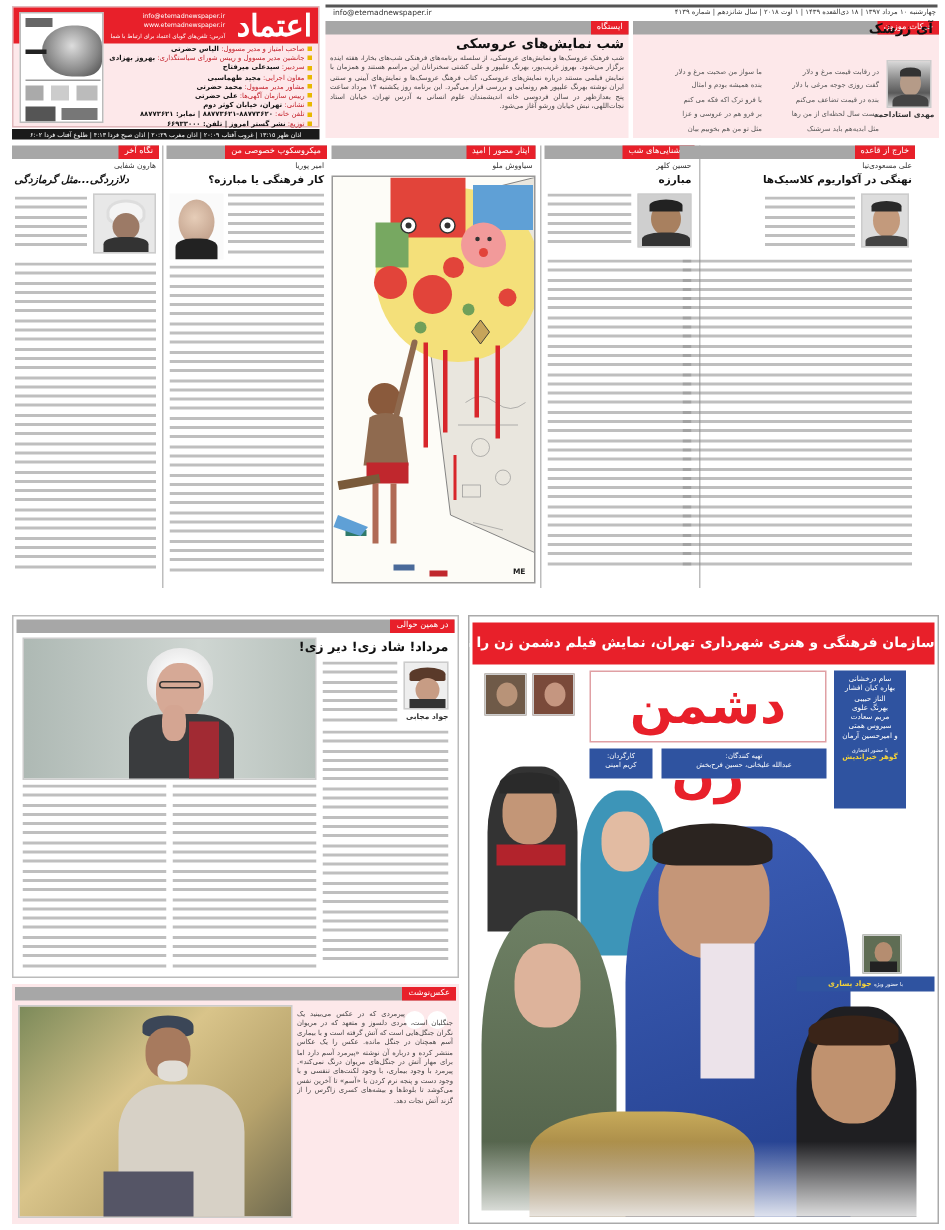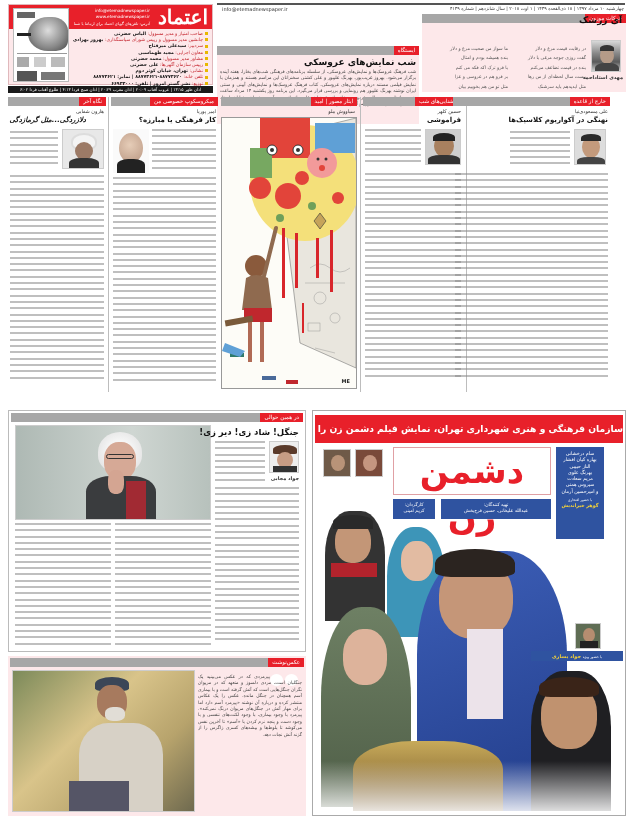--- a/index.html
+++ b/index.html
@@ -58,21 +58,21 @@
   </div>
 </div>
 <div class="abs" style="left:8px;top:86px;width:205px;height:7px;background:#1a1a1a;color:#fff;font-size:4.2px;line-height:7px;text-align:center;white-space:nowrap;overflow:hidden;">
   <span>اذان ظهر ۱۳:۱۵ | غروب آفتاب ۲۰:۰۹ | اذان مغرب ۲۰:۲۹ | اذان صبح فردا ۴:۱۳ | طلوع آفتاب فردا ۶:۰۲</span>
 </div>
 
 <div class="hrule" style="left:217px;top:3px;width:408px;height:2px;background:#555;"></div>
 <div class="abs" style="left:222px;top:6px;font-size:5px;color:#333;direction:ltr;">info@etemadnewspaper.ir</div>
 <div class="abs" style="right:6px;top:6px;font-size:4.6px;color:#333;white-space:nowrap;">چهارشنبه ۱۰ مرداد ۱۳۹۷ | ۱۸ ذی‌القعده ۱۴۳۹ | ۱ اوت ۲۰۱۸ | سال شانزدهم | شماره ۴۱۳۹</div>
 
-<div class="abs pinkbg" style="left:217px;top:14px;width:202px;height:78px;margin-top:32px;">
+<div class="abs pinkbg" style="left:217px;top:14px;width:202px;height:78px;">
   <div class="sec-bar" style="left:0;top:0;width:202px;">
       <span class="tag">ایستگاه</span>
     </div>
   <div class="headline" style="right:3px;top:11px;font-size:9px;">شب نمایش‌های عروسکی</div>
   <div class="body-text" style="right:3px;top:23px;width:196px;height:54px;">شب فرهنگ عروسک‌ها و نمایش‌های عروسکی، از سلسله برنامه‌های فرهنگی شب‌های بخارا، هفته آینده برگزار می‌شود. بهروز غریب‌پور، بهرنگ علیپور و علی کشتی سخنرانان این مراسم هستند و همزمان با نمایش فیلمی مستند درباره نمایش‌های عروسکی، کتاب فرهنگ عروسک‌ها و نمایش‌های آیینی و سنتی ایران نوشته بهرنگ علیپور هم رونمایی و بررسی قرار می‌گیرد. این برنامه روز یکشنبه ۱۴ مرداد ساعت پنج بعدازظهر در سالن فردوسی خانه اندیشمندان علوم انسانی به آدرس تهران، خیابان استاد نجات‌اللهی، نبش خیابان ورشو آغاز می‌شود.</div>
 </div>
 
 <div class="abs pinkbg" style="left:422px;top:14px;width:204px;height:78px;">
   <div class="sec-bar" style="left:0;top:0;width:204px;">
       <span class="tag">حرکات موزون</span>
@@ -275,21 +275,21 @@
     <span class="abs" style="right:6px;bottom:4px;font-size:5px;font-weight:bold;color:#222;direction:ltr;">ME</span>
   </div>
 </div>
 <div class="vrule" style="left:360px;top:97px;height:295px;"></div>
 
 <div class="abs" style="left:363px;top:97px;width:100px;height:295px;">
   <div class="sec-bar" style="left:0;top:0;width:100px;">
       <span class="tag">روشنایی‌های شب</span>
     </div>
   <div class="author" style="right:2px;top:11px;">حسین کلهر</div>
-  <div class="headline" style="right:2px;top:19px;font-size:7px;">فراموشی</div>
+  <div class="headline" style="right:2px;top:19px;font-size:7px;">مبارزه</div>
   <div class="photo" style="right:2px;top:32px;width:36px;height:36px;background:#cfcfcf;">
     <div style="position:absolute;left:8px;top:5px;width:20px;height:22px;border-radius:50%;background:#a8805f;"></div>
     <div style="position:absolute;left:7px;top:3px;width:22px;height:8px;border-radius:50% 50% 0 0;background:#222;"></div>
     <div style="position:absolute;left:2px;top:25px;width:32px;height:11px;border-radius:40% 40% 0 0;background:#333;"></div>
   </div>
   <div class="lines" style="left:2px;top:32px;width:56px;height:40px;">
       <i></i>
       <i></i>
       <i></i>
       <i></i>
@@ -395,21 +395,21 @@
       <span class="tag">در همین حوالی</span>
     </div>
   <div class="photo" style="left:6px;top:14px;width:196px;height:95px;background:linear-gradient(90deg,#aeb9b4,#cfd6d2 60%,#b7c1bc);">
     <div style="position:absolute;left:82px;top:6px;width:44px;height:40px;border-radius:50% 50% 40% 40%;background:radial-gradient(circle,#f5f5f5 40%,#ddd);"></div>
     <div style="position:absolute;left:88px;top:16px;width:32px;height:38px;border-radius:45%;background:#d6a996;"></div>
     <div style="position:absolute;left:90px;top:28px;width:28px;height:5px;border:1px solid #333;border-radius:3px;"></div>
     <div style="position:absolute;left:70px;top:50px;width:70px;height:45px;border-radius:35% 35% 0 0;background:#3a3c3e;"></div>
     <div style="position:absolute;left:110px;top:55px;width:20px;height:40px;background:#a12a33;"></div>
     <div style="position:absolute;left:92px;top:44px;width:16px;height:24px;border-radius:40%;background:#d4a592;"></div>
   </div>
-  <div class="headline" style="right:6px;top:16px;font-size:8.5px;">جنگل! شاد زی! دیر زی!</div>
+  <div class="headline" style="right:6px;top:16px;font-size:8.5px;">مرداد! شاد زی! دیر زی!</div>
   <div class="photo" style="right:6px;top:30px;width:30px;height:32px;background:#eee;">
     <div style="position:absolute;left:3px;top:3px;width:24px;height:9px;border-radius:50% 50% 10% 10%;background:#5a3a2a;"></div>
     <div style="position:absolute;left:7px;top:10px;width:16px;height:16px;border-radius:50%;background:#c79c84;"></div>
     <div style="position:absolute;left:3px;top:24px;width:24px;height:8px;background:#333;"></div>
   </div>
   <div class="author" style="right:6px;top:64px;font-weight:bold;">جواد مجابی</div>
   <div class="lines" style="right:40px;top:30px;width:50px;height:42px;">
       <i></i>
       <i></i>
       <i></i>

